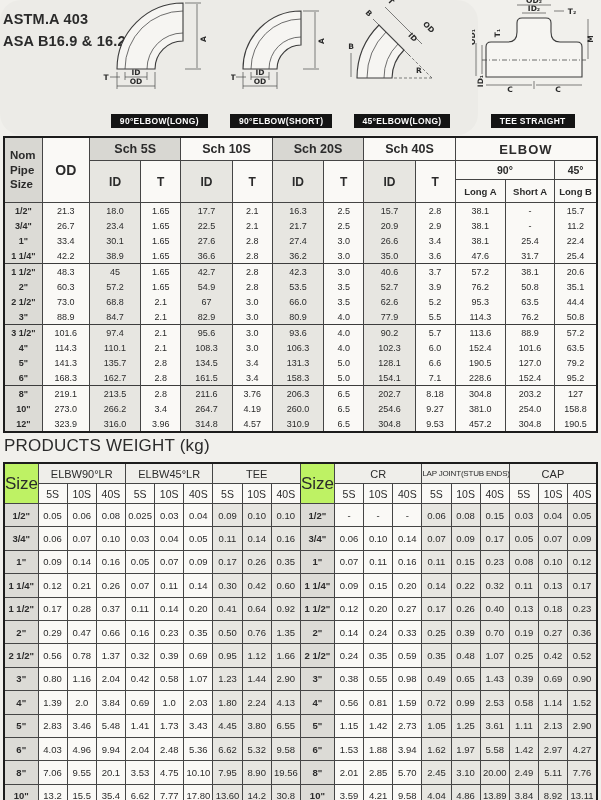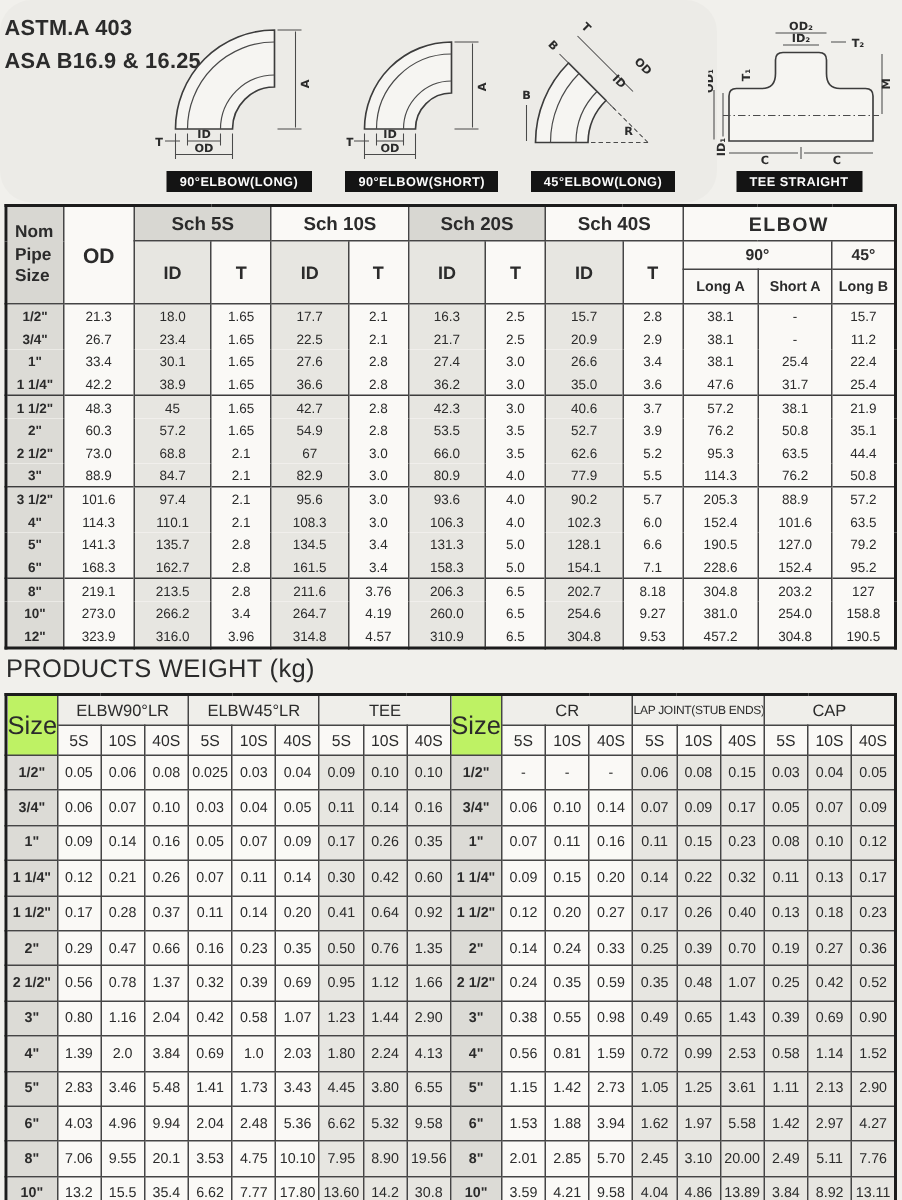--- a/index.html
+++ b/index.html
@@ -12,21 +12,21 @@
   
   .header-band{position:absolute;left:0;top:0;width:478px;height:135px;background:#ecebe7;border-radius:21px;}
   .standards{position:absolute;left:3px;top:8px;font-weight:bold;font-size:14.5px;line-height:1.55;letter-spacing:.2px;}
   .diagrams{position:absolute;left:96px;top:0;width:505px;height:133px;display:flex;justify-content:space-around;align-items:flex-end;}
   .dia{display:flex;flex-direction:column;align-items:center;padding-bottom:5px;}
   .dia svg{display:block;}
   .dia path{fill:#f6f5f2;stroke:#3c3c3c;stroke-width:1.1;}
   .dia .mid{fill:none;stroke:#4a4a4a;stroke-width:.8;}
   .dia .dim{stroke:#4a4a4a;stroke-width:.7;fill:none;}
   .dia text{font-family:"DejaVu Sans", sans-serif;font-size:7.5px;font-weight:bold;fill:#2b2b2b;text-anchor:middle;}
-  .plate{margin-top:4px;background:#141414;color:#fbfbfb;font-size:8.5px;font-weight:bold;letter-spacing:.3px;padding:2px 9px;white-space:nowrap;}
+  .plate{margin-top:21px;background:#141414;color:#fbfbfb;font-size:8.5px;font-weight:bold;letter-spacing:.3px;padding:2px 9px;white-space:nowrap;}
   
   table{border-collapse:collapse;table-layout:fixed;background:#faf9f6;}
   th,td{border:1px solid #454545;text-align:center;vertical-align:middle;overflow:hidden;white-space:nowrap;padding:0;}
   .dim-table{position:absolute;left:3px;top:136px;width:595px;border:2px solid #1c1c1c;}
   .dim-table thead th{font-weight:bold;margin-top:44px;}
   .th-size{font-size:11.5px;white-space:normal;line-height:1.25;background:#d8d7d2;text-align:left;padding-left:5px;}
   .th-od{font-size:14px;}
   .th-group{font-size:12.5px;height:22px;}
   .th-idt{font-size:12px;}
   .th-elbow{font-size:13px;letter-spacing:1px;}
@@ -263,21 +263,21 @@
         <td class="shade thick-left">45</td>
         <td>1.65</td>
         <td class="shade thick-left">42.7</td>
         <td>2.8</td>
         <td class="shade thick-left">42.3</td>
         <td>3.0</td>
         <td class="shade thick-left">40.6</td>
         <td>3.7</td>
         <td class="thick-left">57.2</td>
         <td>38.1</td>
-        <td>21.9</td>
+        <td>20.6</td>
       </tr>
       <tr>
         <td class="size-col">2"</td>
         <td class="thick-left">60.3</td>
         <td class="shade thick-left">57.2</td>
         <td>1.65</td>
         <td class="shade thick-left">54.9</td>
         <td>2.8</td>
         <td class="shade thick-left">53.5</td>
         <td>3.5</td>
@@ -321,21 +321,21 @@
         <td class="size-col">3 1/2"</td>
         <td class="thick-left">101.6</td>
         <td class="shade thick-left">97.4</td>
         <td>2.1</td>
         <td class="shade thick-left">95.6</td>
         <td>3.0</td>
         <td class="shade thick-left">93.6</td>
         <td>4.0</td>
         <td class="shade thick-left">90.2</td>
         <td>5.7</td>
-        <td class="thick-left">205.3</td>
+        <td class="thick-left">113.6</td>
         <td>88.9</td>
         <td>57.2</td>
       </tr>
       <tr>
         <td class="size-col">4"</td>
         <td class="thick-left">114.3</td>
         <td class="shade thick-left">110.1</td>
         <td>2.1</td>
         <td class="shade thick-left">108.3</td>
         <td>3.0</td>

